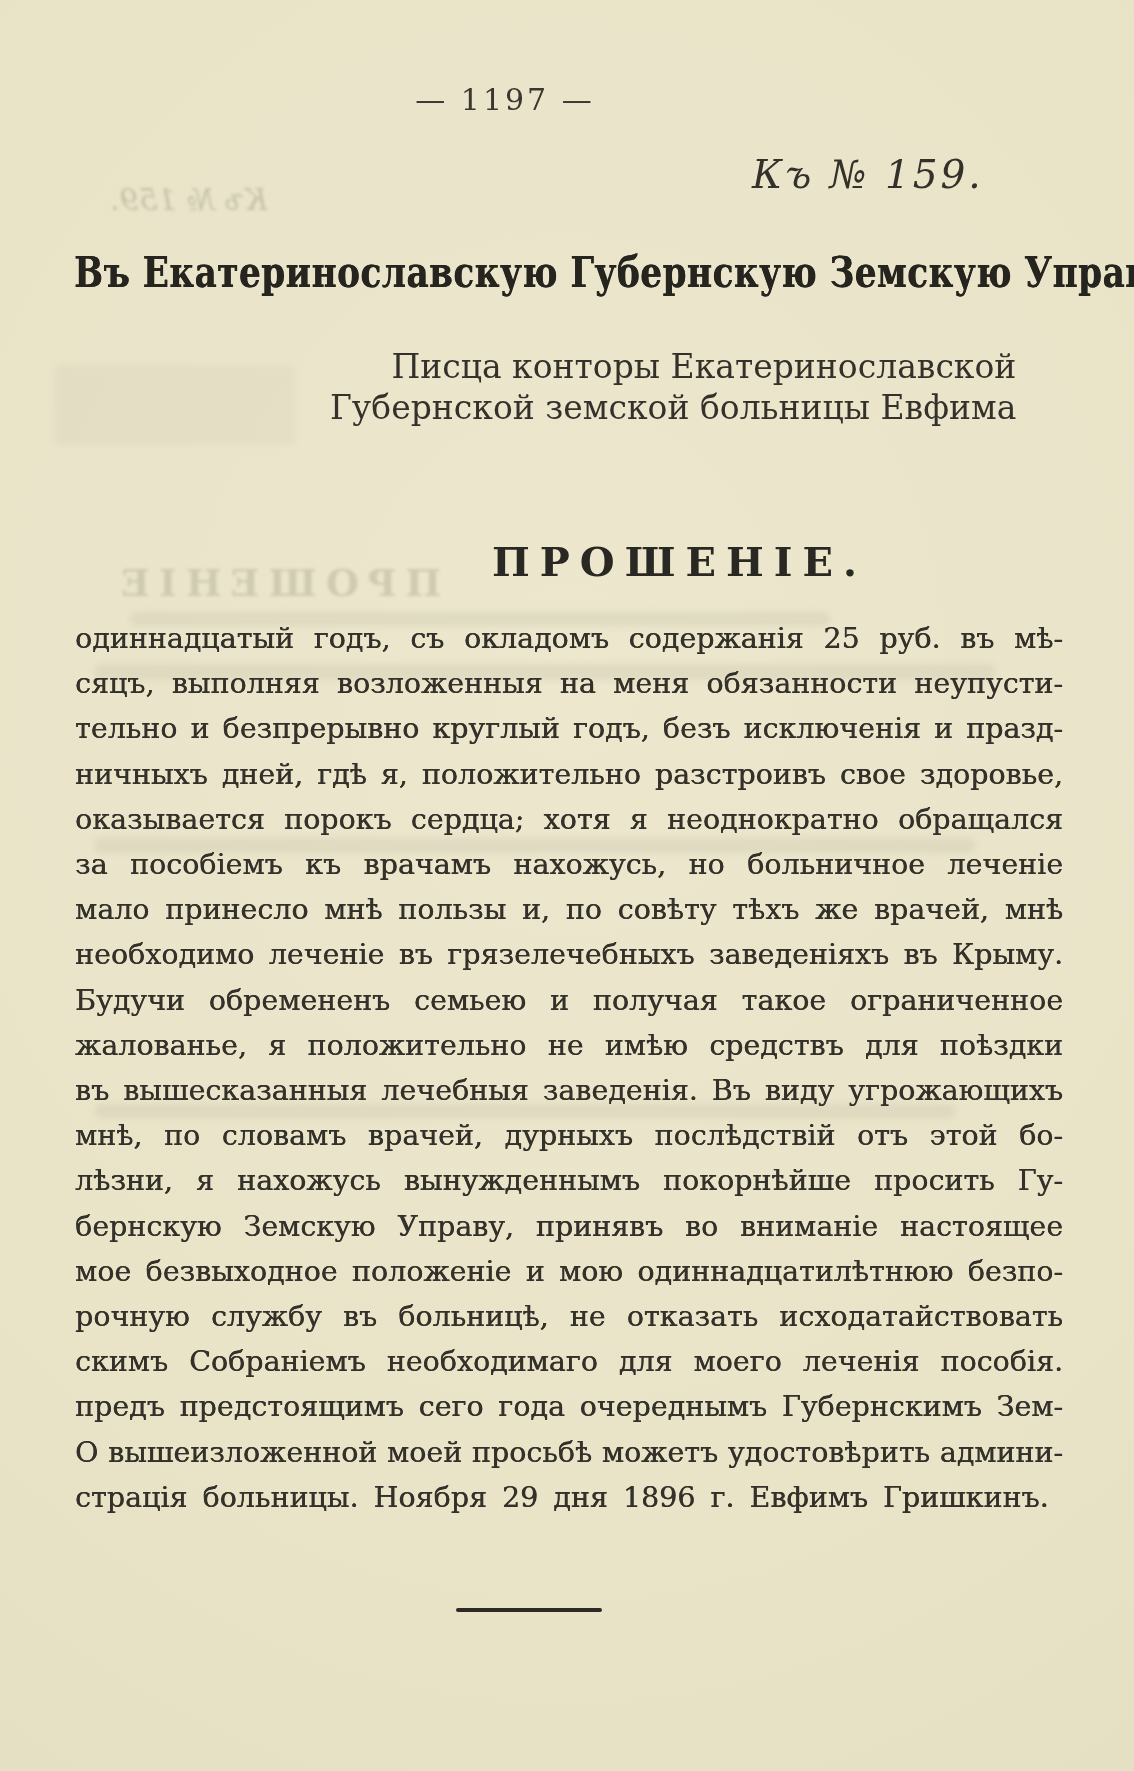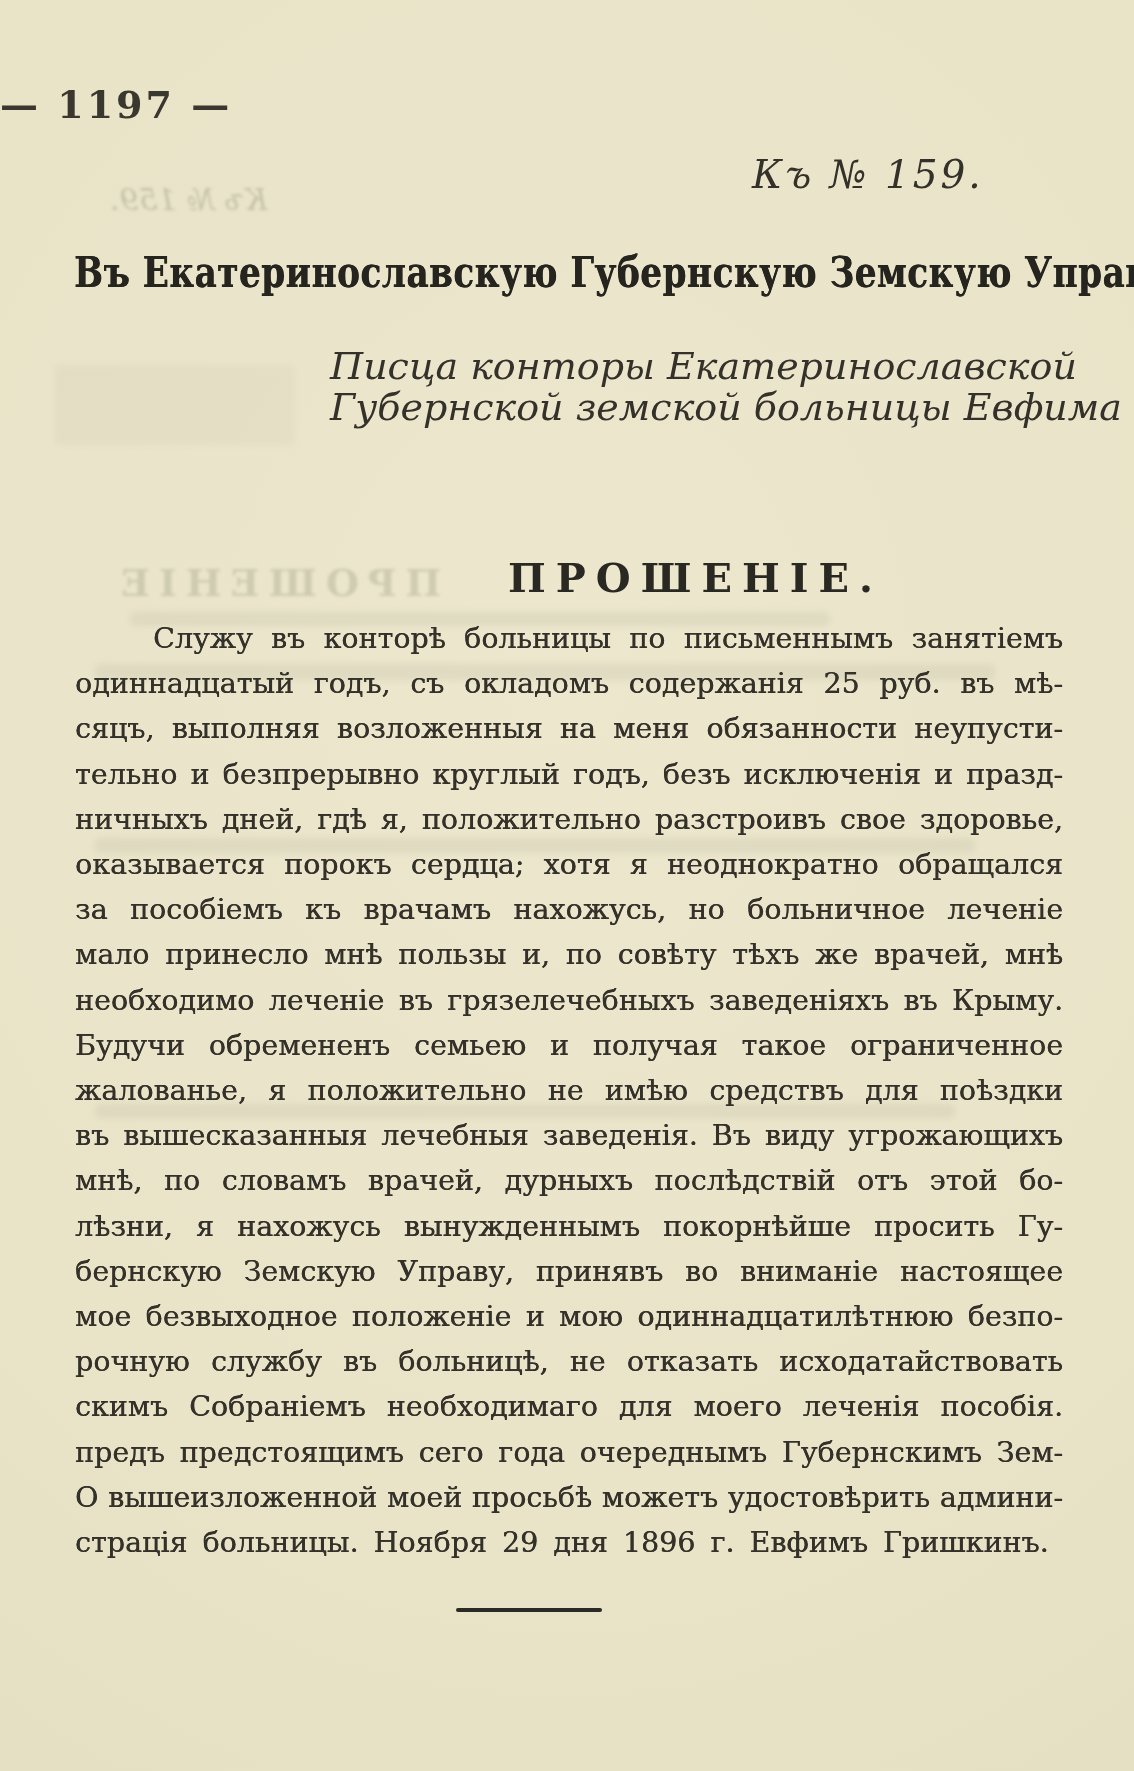--- a/index.html
+++ b/index.html
@@ -41,22 +41,23 @@
   .gb3 { top: 838px;  left: 95px;  width: 880px; height: 15px; }
   .gb4 { top: 365px;  left: 55px;  width: 240px; height: 80px; opacity:.6; }
   .gb5 { top: 1104px; left: 95px;  width: 860px; height: 14px; }
 
   
   .page-number {
     position: absolute;
     top: 82px;
     left: 0;
     width: 1010px;           
-    font-size: 38px;
-    font-weight: bold;
+    text-align: center;
+    font-size: 30px;
+    font-weight: normal;
     letter-spacing: 3px;
     color: #3a372f;
   }
   .doc-ref {
     position: absolute;
     top: 152px;
     left: 752px;
     font-size: 39px;
     font-style: italic;
     letter-spacing: 3px;
@@ -73,30 +74,30 @@
     transform: scaleX(0.88) scaleY(1.12);
     transform-origin: left center;
     letter-spacing: 0.5px;
     color: #26241f;
     text-shadow: 0.4px 0 0 currentColor;
   }
   .applicant {
     position: absolute;
     top: 346px;
     left: 330px;
-    font-style: italic;
-    font-size: 38px;
+    font-size: 33px;
     line-height: 41px;
     color: #34312b;
+    text-align: right;
   }
   .doc-title {
     position: absolute;
     top: 538px;
     left: 492px;
-    margin: 16px;
+    margin: 0;
     font-size: 40px;
     font-weight: bold;
     letter-spacing: 10px;
     white-space: nowrap;
     color: #2a2823;
   }
   .doc-body {
     position: absolute;
     top: 616px;
     left: 75px;
@@ -143,21 +144,20 @@
   <h1 class="addressee">Въ Екатеринославскую Губернскую Земскую Управу.</h1>
 
   <div class="applicant">
     <div>Писца конторы Екатеринославской</div>
     <div>Губернской земской больницы Евфима</div>
   </div>
 
   <h2 class="doc-title">ПРОШЕНІЕ.</h2>
 
   <div class="doc-body">
-    <div class="line indent">Служу въ конторѣ больницы по письменнымъ занятіемъ</div>
     <div class="line">одиннадцатый годъ, съ окладомъ содержанія 25 руб. въ мѣ-</div>
     <div class="line">сяцъ, выполняя возложенныя на меня обязанности неупусти-</div>
     <div class="line">тельно и безпрерывно круглый годъ, безъ исключенія и празд-</div>
     <div class="line">ничныхъ дней, гдѣ я, положительно разстроивъ свое здоровье,</div>
     <div class="line">оказывается порокъ сердца; хотя я неоднократно обращался</div>
     <div class="line">за пособіемъ къ врачамъ нахожусь, но больничное леченіе</div>
     <div class="line">мало принесло мнѣ пользы и, по совѣту тѣхъ же врачей, мнѣ</div>
     <div class="line">необходимо леченіе въ грязелечебныхъ заведеніяхъ въ Крыму.</div>
     <div class="line">Будучи обремененъ семьею и получая такое ограниченное</div>
     <div class="line">жалованье, я положительно не имѣю средствъ для поѣздки</div>

